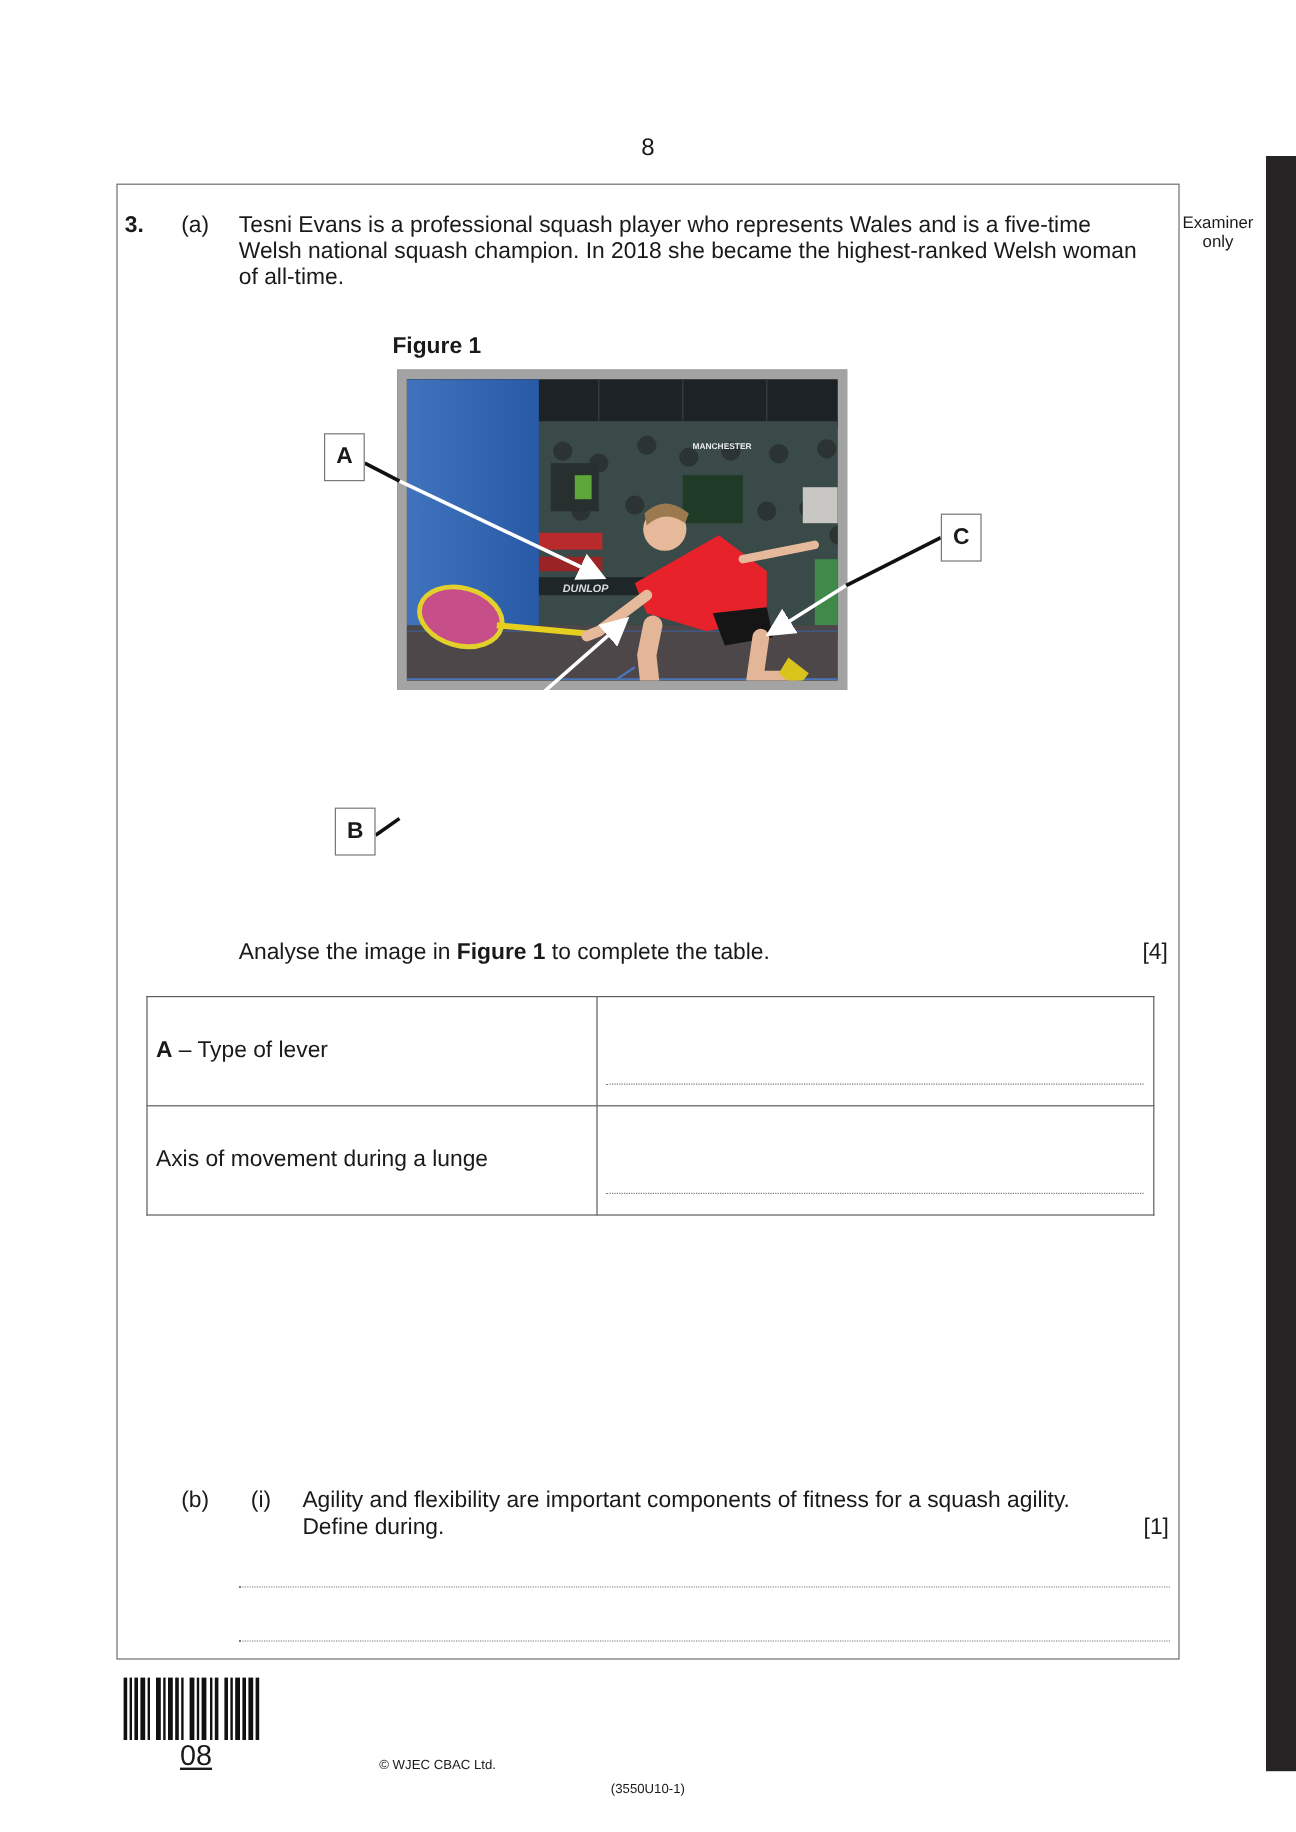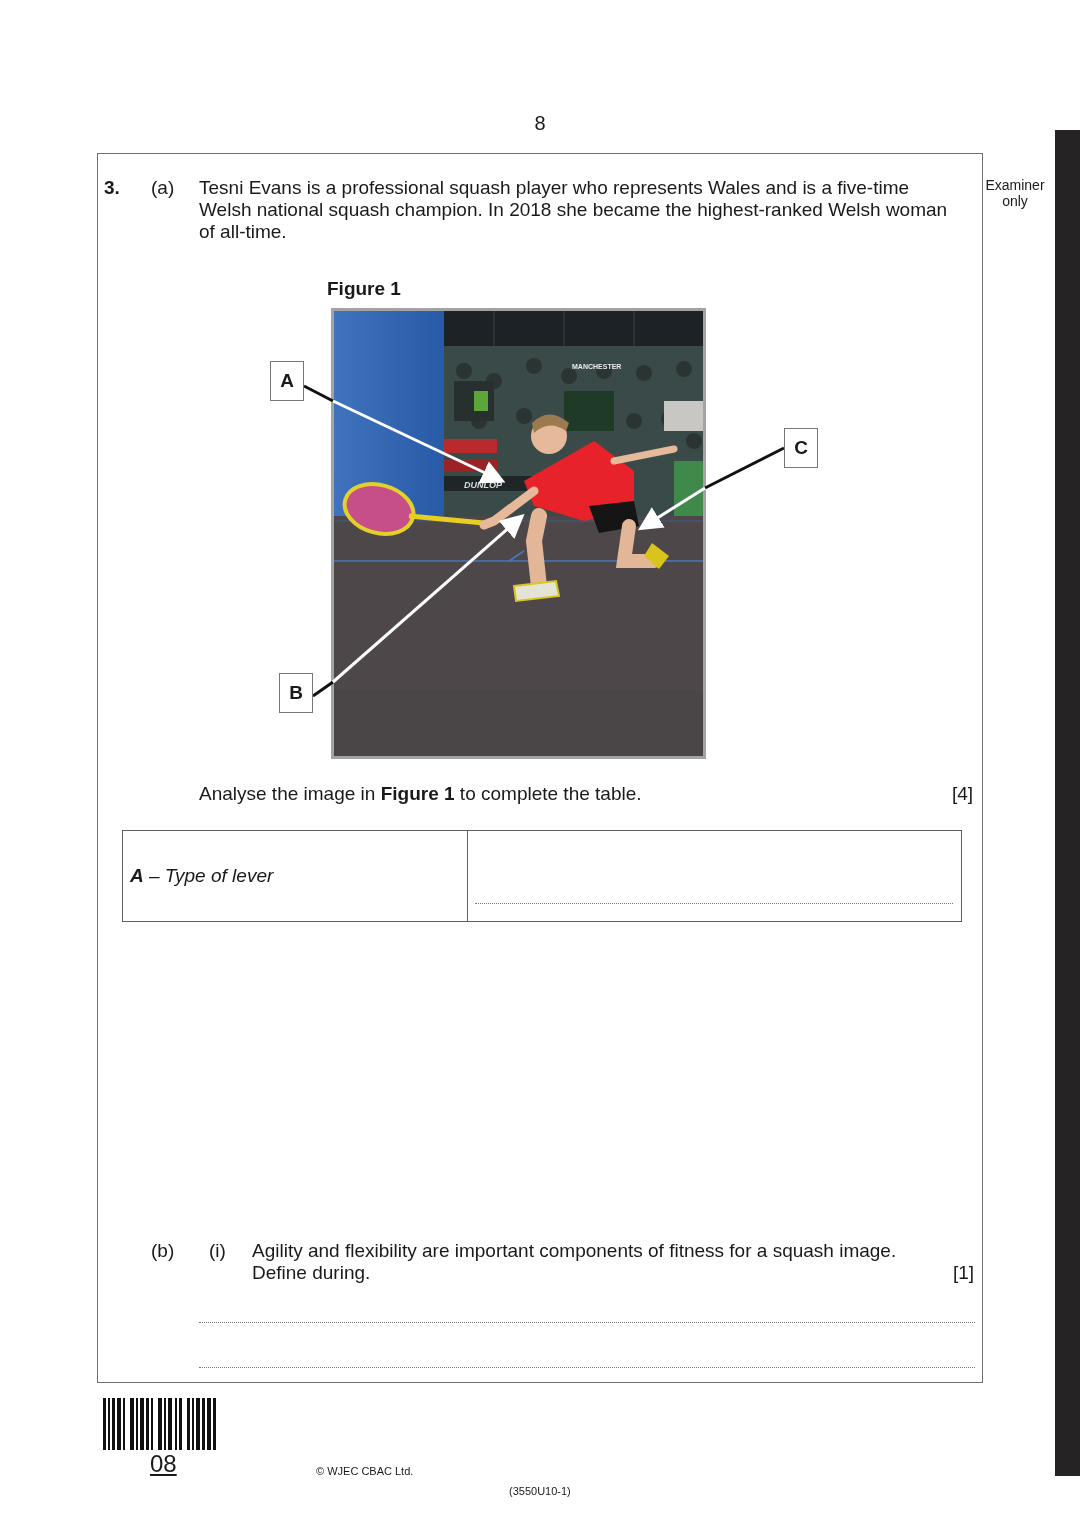--- a/index.html
+++ b/index.html
@@ -10,30 +10,30 @@
   .examiner { position: absolute; left: 982px; top: 149px; width: 66px; text-align: center; font-size: 14px; line-height: 16px; margin-top: 28px; }
   .side-bar { position: absolute; left: 1055px; top: 130px; width: 25px; height: 1346px; background: #252323; }
 
   .frame { position: absolute; left: 97px; top: 153px; width: 886px; height: 1230px; border: 1.5px solid #6e6e6e; }
 
   .q-num { position: absolute; left: 104px; top: 177px; font-size: 19px; font-weight: bold; }
   .q-part { position: absolute; font-size: 19px; }
   .q-text { position: absolute; left: 199px; top: 177px; width: 760px; font-size: 19px; line-height: 22px; }
 
   .fig-title { position: absolute; left: 327px; top: 278px; font-size: 19px; font-weight: bold; }
-  .photo { position: absolute; left: 331px; top: 308px; width: 375px; height: 451px; border: 3px solid #a3a3a3; overflow: hidden; background: #4a4648; }
+  .photo { position: absolute; left: 331px; top: 308px; width: 375px; height: 267px; border: 8px solid #a3a3a3; overflow: hidden; background: #4a4648; }
   .label-box { position: absolute; width: 34px; height: 40px; border: 1px solid #777; background: #fff; font-size: 19px; font-weight: bold; display: flex; align-items: center; justify-content: center; }
   .callouts { position: absolute; left: 0; top: 0; width: 1080px; height: 1527px; pointer-events: none; }
 
   .instr { position: absolute; left: 199px; top: 783px; font-size: 19px; }
   .mark { position: absolute; font-size: 19px; }
 
   table.answer { position: absolute; left: 122px; top: 830px; width: 840px; border-collapse: collapse; }
   table.answer td { border: 1.5px solid #5e5e5e; height: 91px; vertical-align: middle; font-size: 19px; }
-  table.answer td.lbl { width: 345px; padding-left: 7px; font-style: italic; }
+  table.answer td.lbl { width: 375px; padding-left: 7px; }
   table.answer td.ans { position: relative; }
   .dots { position: absolute; left: 7px; right: 8px; bottom: 17px; border-bottom: 1.5px dotted #777; height: 1px; }
 
   .b-line { position: absolute; left: 199px; width: 776px; border-bottom: 1.5px dotted #777; height: 1px; }
 
   .barcode { position: absolute; left: 103px; top: 1398px; width: 122px; height: 52px; display: flex; gap: 0; }
   .barcode span { display: block; height: 100%; background: #111; }
   .barcode-num { position: absolute; left: 150px; top: 1450px; font-size: 24px; text-decoration: underline; }
   .footer-copy { position: absolute; left: 316px; top: 1465px; font-size: 11px; }
   .footer-code { position: absolute; left: 509px; top: 1465px; font-size: 11px; margin-top: 20px; }
@@ -143,26 +143,32 @@
 <div class="mark" style="left:952px; top:783px;">[4]</div>
 
 <table class="answer">
   <tbody>
       <tr>
     <td class="lbl"><b>A</b><span> – Type of lever</span></td>
     <td class="ans">
           <div class="dots"></div>
         </td>
   </tr>
+  <tr>
+    <td class="lbl"><span>Axis of movement during a lunge</span></td>
+    <td class="ans">
+          <div class="dots"></div>
+        </td>
+  </tr>
 </tbody>
   </table>
 
 <div class="q-part" style="left:151px; top:1240px;">(b)</div>
 <div class="q-part" style="left:209px; top:1240px;">(i)</div>
-<div class="q-part" style="left:252px; top:1240px;">Agility and flexibility are important components of fitness for a squash image.</div>
+<div class="q-part" style="left:252px; top:1240px;">Agility and flexibility are important components of fitness for a squash agility.</div>
 <div class="q-part" style="left:252px; top:1262px;">Define during.</div>
 <div class="mark" style="left:953px; top:1262px;">[1]</div>
 
 <div class="b-line" style="top:1322px;"></div>
 <div class="b-line" style="top:1367px;"></div>
 
 <div class="barcode">
   <span style="width:3px;margin-right:2px"></span>
     <span style="width:2px;margin-right:2px"></span>
     <span style="width:3px;margin-right:2px"></span>

